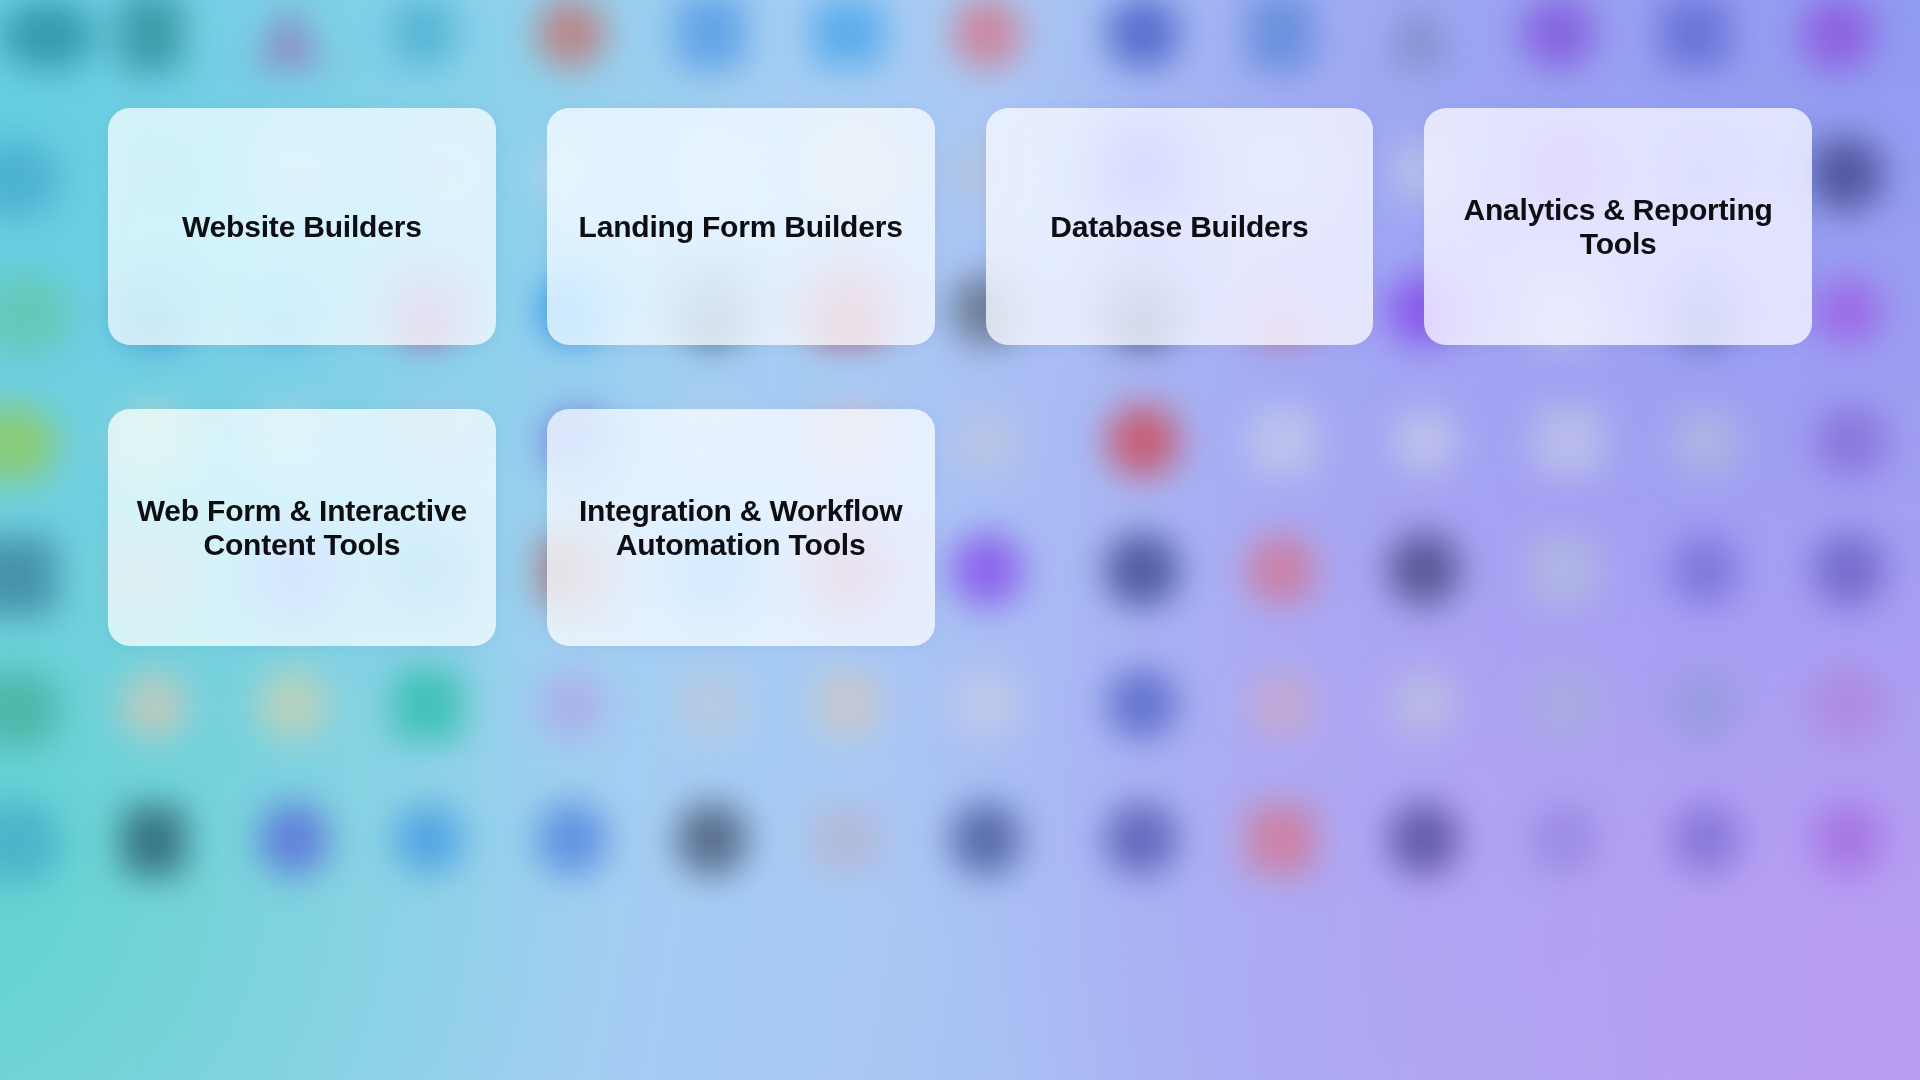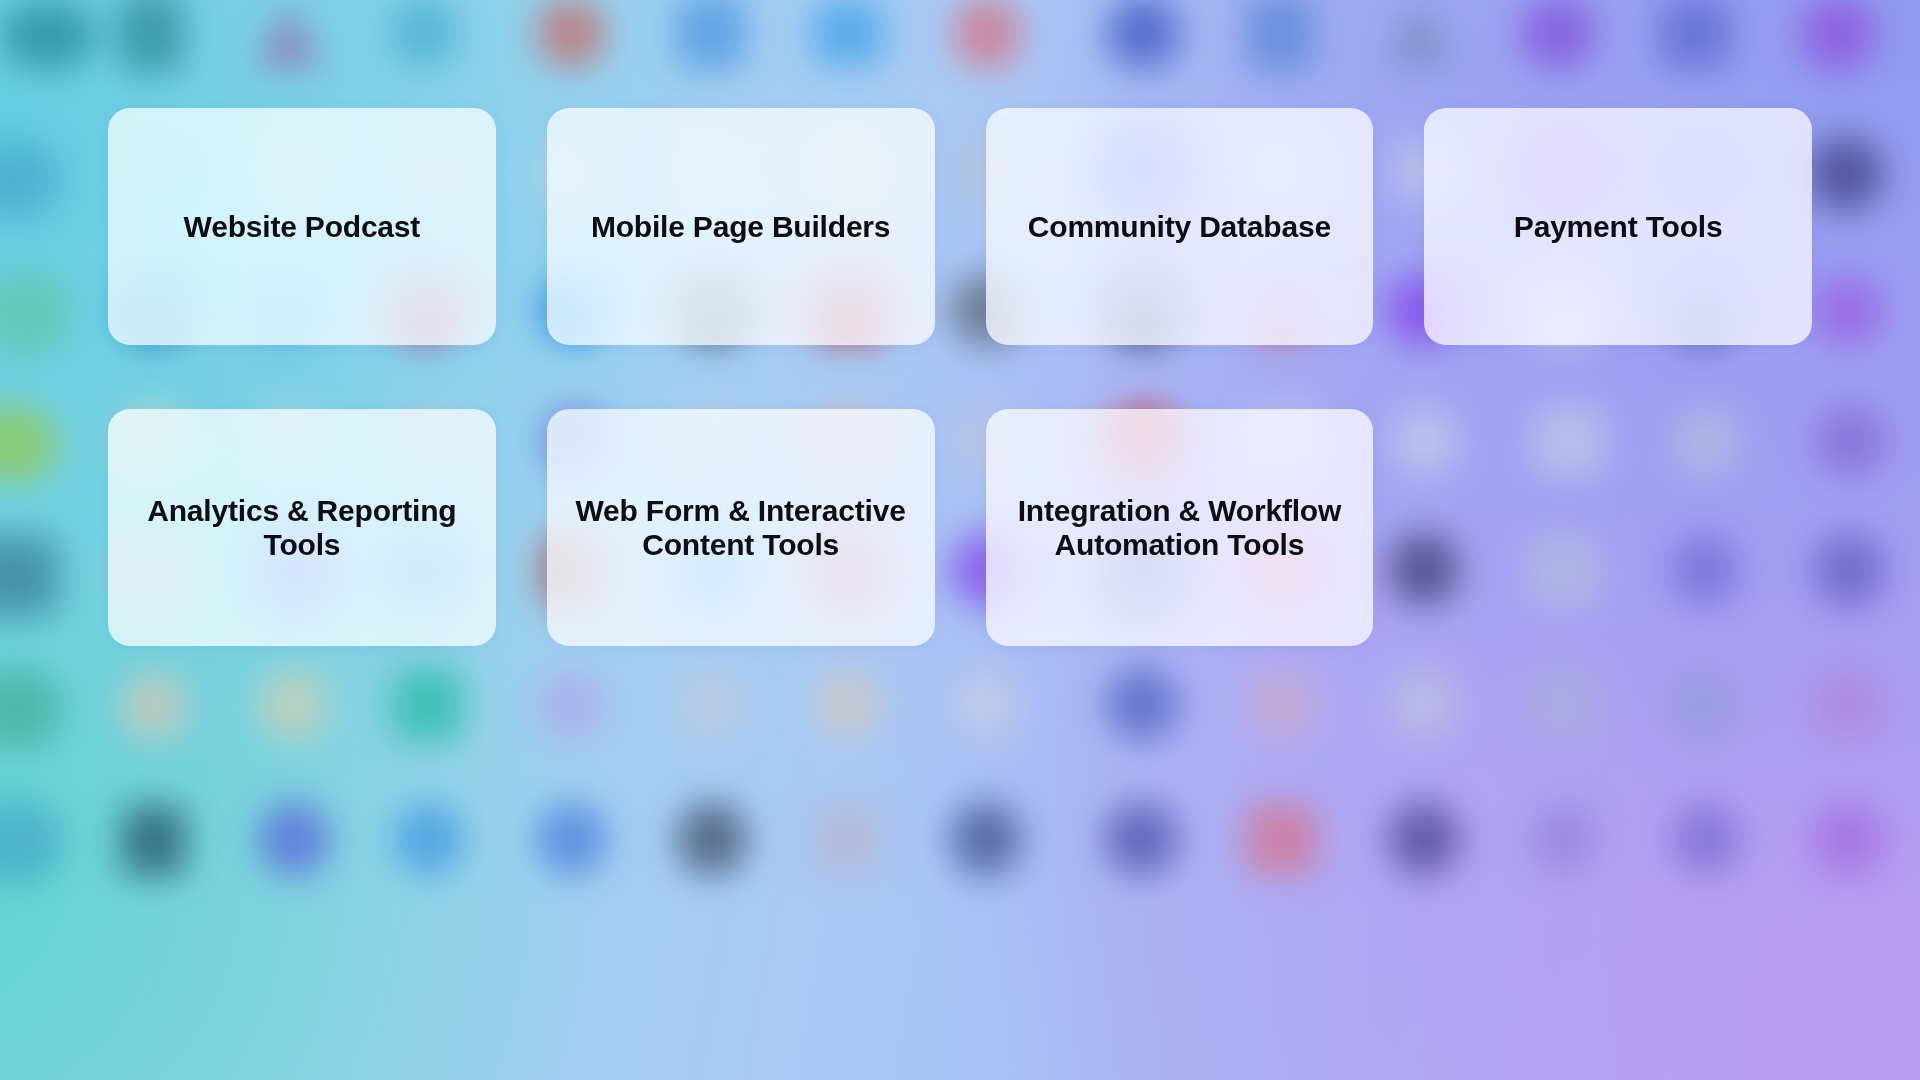--- a/index.html
+++ b/index.html
@@ -194,30 +194,27 @@
       <div class="bicon sq" style="left: 1326px; top: 884px; width: 70px; height: 70px; background: rgb(224, 106, 122);"></div>
       <div class="bicon round" style="left: 1468px; top: 882px; width: 72px; height: 74px; background: rgb(58, 48, 128);"></div>
       <div class="bicon round" style="left: 1610px; top: 884px; width: 68px; height: 70px; background: rgb(143, 127, 216);"></div>
       <div class="bicon round" style="left: 1752px; top: 884px; width: 68px; height: 70px; background: rgb(111, 95, 200);"></div>
       <div class="bicon round" style="left: 1892px; top: 882px; width: 72px; height: 74px; background: rgb(160, 96, 216);"></div>
     </div>
 </div>
 
 <main id="grid">
     <div class="card">
-      <div class="card-title">Website Podcast</div>
-    </div>
-    <div class="card">
-      <div class="card-title">Mobile Page Builders</div>
-    </div>
-    <div class="card">
-      <div class="card-title">Community Database</div>
-    </div>
-    <div class="card">
-      <div class="card-title">Payment Tools</div>
+      <div class="card-title">Website Builders</div>
+    </div>
+    <div class="card">
+      <div class="card-title">Landing Form Builders</div>
+    </div>
+    <div class="card">
+      <div class="card-title">Database Builders</div>
     </div>
     <div class="card">
       <div class="card-title">Analytics &amp; Reporting Tools</div>
     </div>
     <div class="card">
       <div class="card-title">Web Form &amp; Interactive Content Tools</div>
     </div>
     <div class="card">
       <div class="card-title">Integration &amp; Workflow Automation Tools</div>
     </div>

